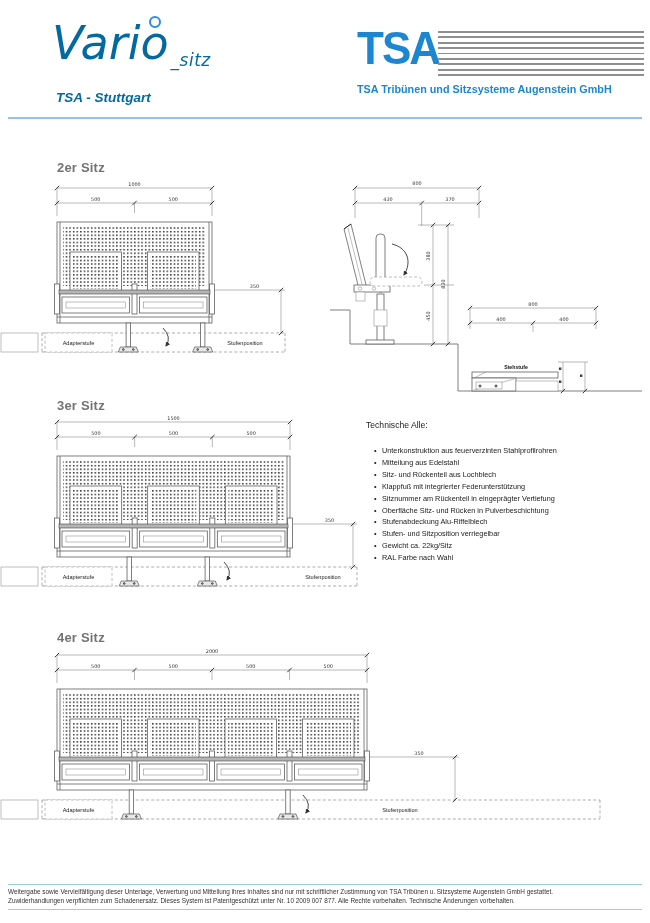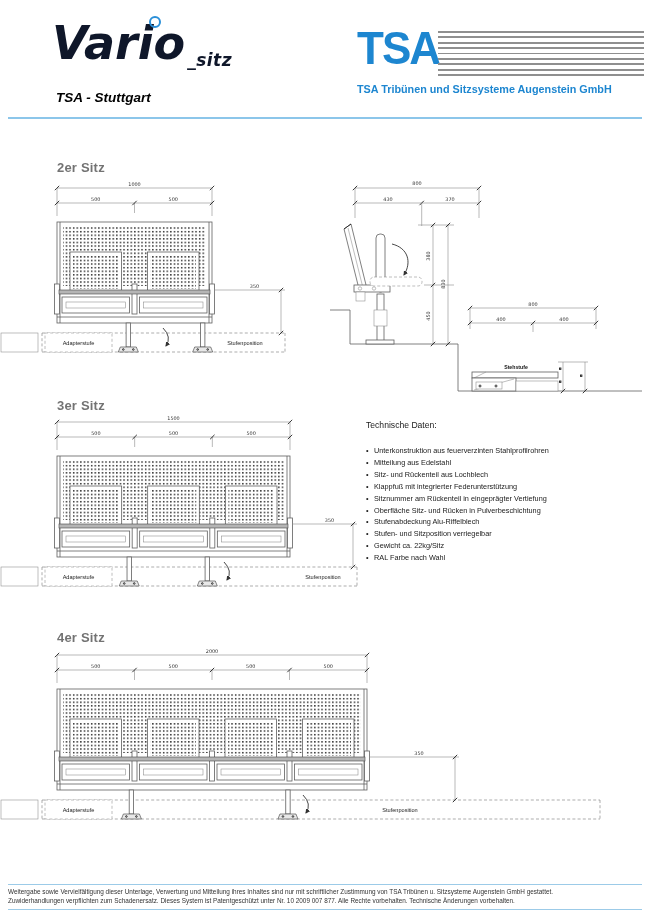--- a/index.html
+++ b/index.html
@@ -1,41 +1,41 @@
 <!DOCTYPE html>
 <html><head>
 <meta charset="utf-8">
 <style>
   html,body{margin:0;padding:0;background:#fff}
   #page{position:relative;width:650px;height:923px;background:#fff;overflow:hidden;
         font-family:"Liberation Sans",sans-serif}
   .abs{position:absolute}
 
   
-  #vario{left:52px;top:20px;color:#0f172a;font-style:italic;font-weight:700;
+  #vario{left:52px;top:20px;color:#0369a1;font-style:italic;font-weight:400;
          font-size:46px;font-family:"DejaVu Sans",sans-serif;line-height:1}
   #vario .ring{position:absolute;width:8px;height:8px;border:2px solid #2a8fd8;
          border-radius:50%;left:97px;top:-4px}
   #vario .sub{font-size:17px;position:relative;top:7px;margin-left:2px;letter-spacing:.5px}
-  #tsa-stuttgart{left:56px;top:90px;color:#000000;font-weight:700;font-style:italic;font-size:13.5px}
+  #tsa-stuttgart{left:56px;top:90px;color:#0369a1;font-weight:700;font-style:italic;font-size:13.5px}
   #tsa-logo{left:357px;top:26px;color:#1d86d0;font-weight:700;font-size:44px;
             letter-spacing:-2px;line-height:1;transform:scaleY(1.04)}
   #tsa-lines{left:438px;top:31px;width:206px;height:47px;
      background:repeating-linear-gradient(to bottom,#8f8f8f 0 1.8px,transparent 1.8px 5.4px)}
   #tsa-name{left:357px;top:82px;color:#1d86d0;font-weight:700;font-size:10.8px;line-height:14px}
   #header-rule{left:8px;top:117px;width:634px;height:2px;background:#8cc6ea}
 
   
   .sec-title{font-weight:700;font-size:13px;color:#737373;letter-spacing:.2px}
   #t2{left:57px;top:160px}#t3{left:57px;top:398px}#t4{left:57px;top:630px}
 
   
   #tech{left:366px;top:420px;width:278px;color:#1a1a1a}
   #tech .tech-title{font-size:8.6px;margin:0 0 15px 0;font-weight:400}
-  #tech ul{list-style:none;margin:0;padding:0;font-size:7.3px;line-height:11.9px}
+  #tech ul{list-style:none;margin:8px;padding:0;font-size:7.3px;line-height:11.9px}
   #tech li .blt{display:inline-block;width:8px}
 
   
   .f-rule{left:8px;width:634px;height:1.3px;background:#9ccbe8}
   #f-rule1{top:884px}#f-rule2{top:909px}
   #f-text{left:8px;top:887px;width:634px;font-size:6.4px;line-height:9px;color:#333}
 
   
   svg{position:absolute;overflow:visible}
   .ln{stroke:#5f5f5f;stroke-width:.8;fill:none}
@@ -335,21 +335,21 @@
       <circle cx="292.95" cy="173.5" r="0.8" class="tk"></circle>
       <path d="M303,152 Q312,161 306,170" class="arr" marker-end="url(#ah)"></path>
       <line x1="369" y1="114" x2="459" y2="114" class="dim"></line>
       <text x="419" y="111.5" class="dt">350</text>
       <line x1="455" y1="114" x2="455" y2="157" class="dim"></line>
       <line x1="452.8" y1="116.2" x2="457.2" y2="111.8" class="tk"></line>
       <line x1="452.8" y1="159.2" x2="457.2" y2="154.8" class="tk"></line>
     </svg>
 
   <div class="abs" id="tech">
-    <p class="tech-title">Technische Daten:</p>
+    <p class="tech-title">Technische Alle:</p>
     <ul id="tech-list">
         <li><span class="blt">•</span><span>Unterkonstruktion aus feuerverzinten Stahlprofilrohren</span></li>
         <li><span class="blt">•</span><span>Mitteilung aus Edelstahl</span></li>
         <li><span class="blt">•</span><span>Sitz- und Rückenteil aus Lochblech</span></li>
         <li><span class="blt">•</span><span>Klappfuß mit integrierter Federunterstützung</span></li>
         <li><span class="blt">•</span><span>Sitznummer am Rückenteil in eingeprägter Vertiefung</span></li>
         <li><span class="blt">•</span><span>Oberfläche Sitz- und Rücken in Pulverbeschichtung</span></li>
         <li><span class="blt">•</span><span>Stufenabdeckung Alu-Riffelblech</span></li>
         <li><span class="blt">•</span><span>Stufen- und Sitzposition verriegelbar</span></li>
         <li><span class="blt">•</span><span>Gewicht ca. 22kg/Sitz</span></li>

